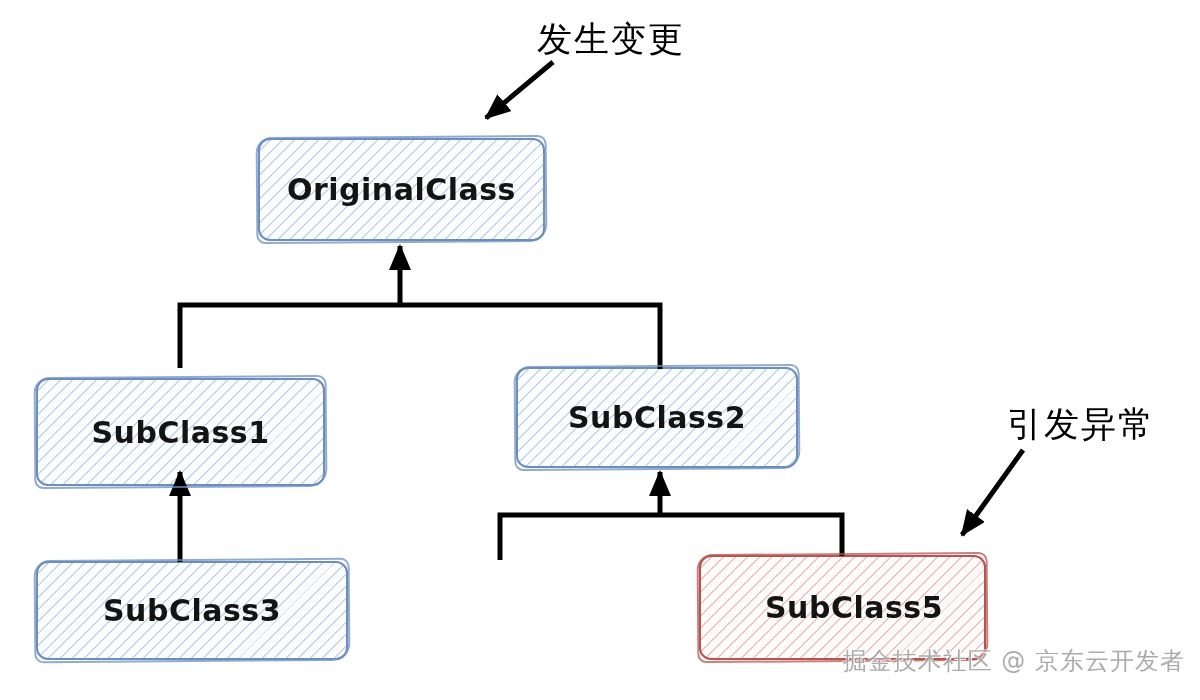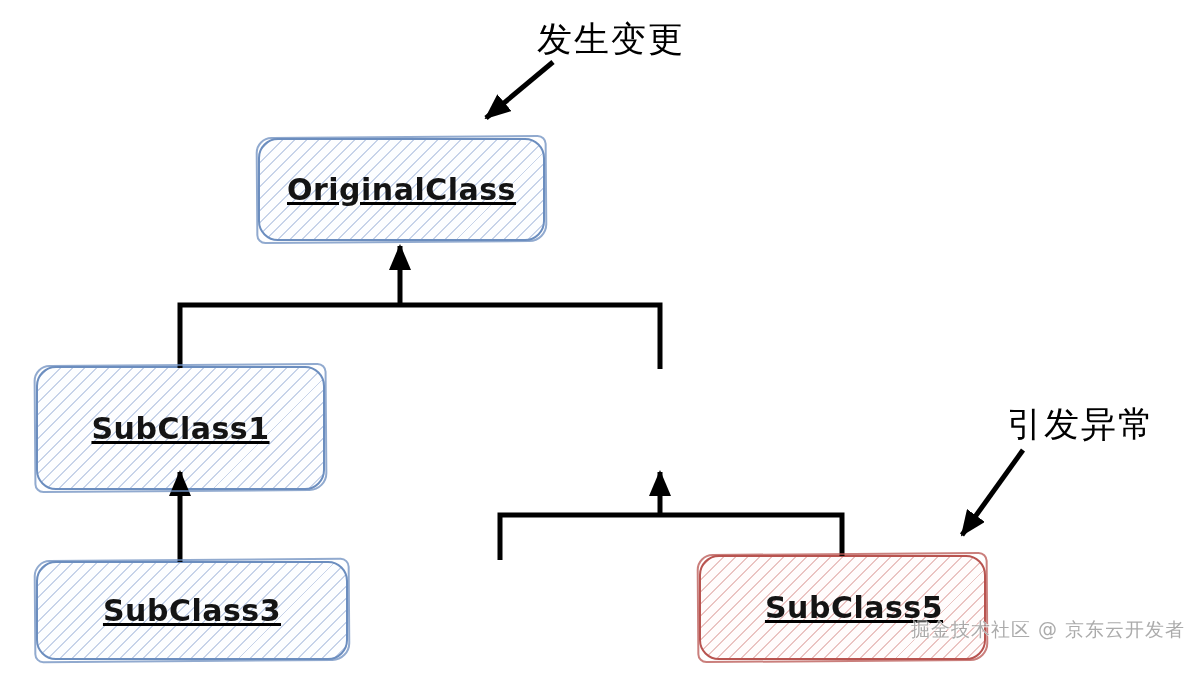--- a/index.html
+++ b/index.html
@@ -8,23 +8,22 @@
     width:1200px;height:700px;
     background:#ffffff;
     overflow:hidden;
     font-family:"DejaVu Sans","Liberation Sans",sans-serif;
   }
 
   
   .node{
     position:absolute;
     display:flex;align-items:center;justify-content:center;
-    border-radius:20px;
+    border-radius:12px;
     box-sizing:border-box;
-    text-decoration:underline;
   }
   .node .node-label{
     font-weight:700;
     font-size:30px;
     color:#141414;
     letter-spacing:0.5px;
     position:relative;z-index:3;
   }
   .node.blue{
     border:2.5px solid #6c8ebf;
@@ -45,21 +44,21 @@
     content:"";
     position:absolute;inset:-4px;
     border-radius:16px 9px 18px 9px;
     transform:rotate(-0.45deg);
     pointer-events:none;z-index:2;
   }
   .node.blue::before{border:2px solid rgba(108,142,191,0.75);}
   .node.red::before{border:2px solid rgba(184,84,80,0.75);}
 
   #node-original{left:258px;top:138px;width:287px;height:103px;}
-  #node-sub1{left:36px;top:366px;width:289px;height:124px;}
+  #node-sub1{left:36px;top:378px;width:289px;height:108px;}
   #node-sub2{left:516px;top:367px;width:282px;height:101px;}
   #node-sub3{left:36px;top:561px;width:312px;height:99px;}
   #node-sub4{left:359px;top:559px;width:287px;height:101px;}
   #node-sub5{left:699px;top:555px;width:287px;height:105px;padding-left:23px;}
 
   
   #connectors{position:absolute;left:0;top:0;z-index:1;}
   .tree-line{stroke:#000;stroke-width:5;fill:none;}
 
   
@@ -71,22 +70,22 @@
     letter-spacing:2px;
     white-space:nowrap;
     z-index:4;
   }
   #annotation-change{left:537px;top:16px;}
   #annotation-exception{left:1007px;top:401px;}
 
   
   #watermark{
     position:absolute;
-    right:15px;top:617px;
-    font-size:19px;
+    right:15px;top:645px;
+    font-size:24px;
     color:rgba(148,148,148,0.78);
     text-shadow:1px 1px 0 rgba(255,255,255,0.95), -1px -1px 0 rgba(255,255,255,0.6);
     letter-spacing:1px;
     white-space:nowrap;
     z-index:5;
   }
 </style>
 </head>
 <body>
 
@@ -112,20 +111,23 @@
   </svg>
 
   <div class="node blue" id="node-original">
     <span class="node-label">OriginalClass</span>
   </div>
 
   <div class="node blue" id="node-sub1">
     <span class="node-label">SubClass1</span>
   </div>
 
+  <div class="node blue" id="node-sub2">
+    <span class="node-label">SubClass2</span>
+  </div>
 
   <div class="node blue" id="node-sub3">
     <span class="node-label">SubClass3</span>
   </div>
 
 
   <div class="node red" id="node-sub5">
     <span class="node-label">SubClass5</span>
   </div>
 

